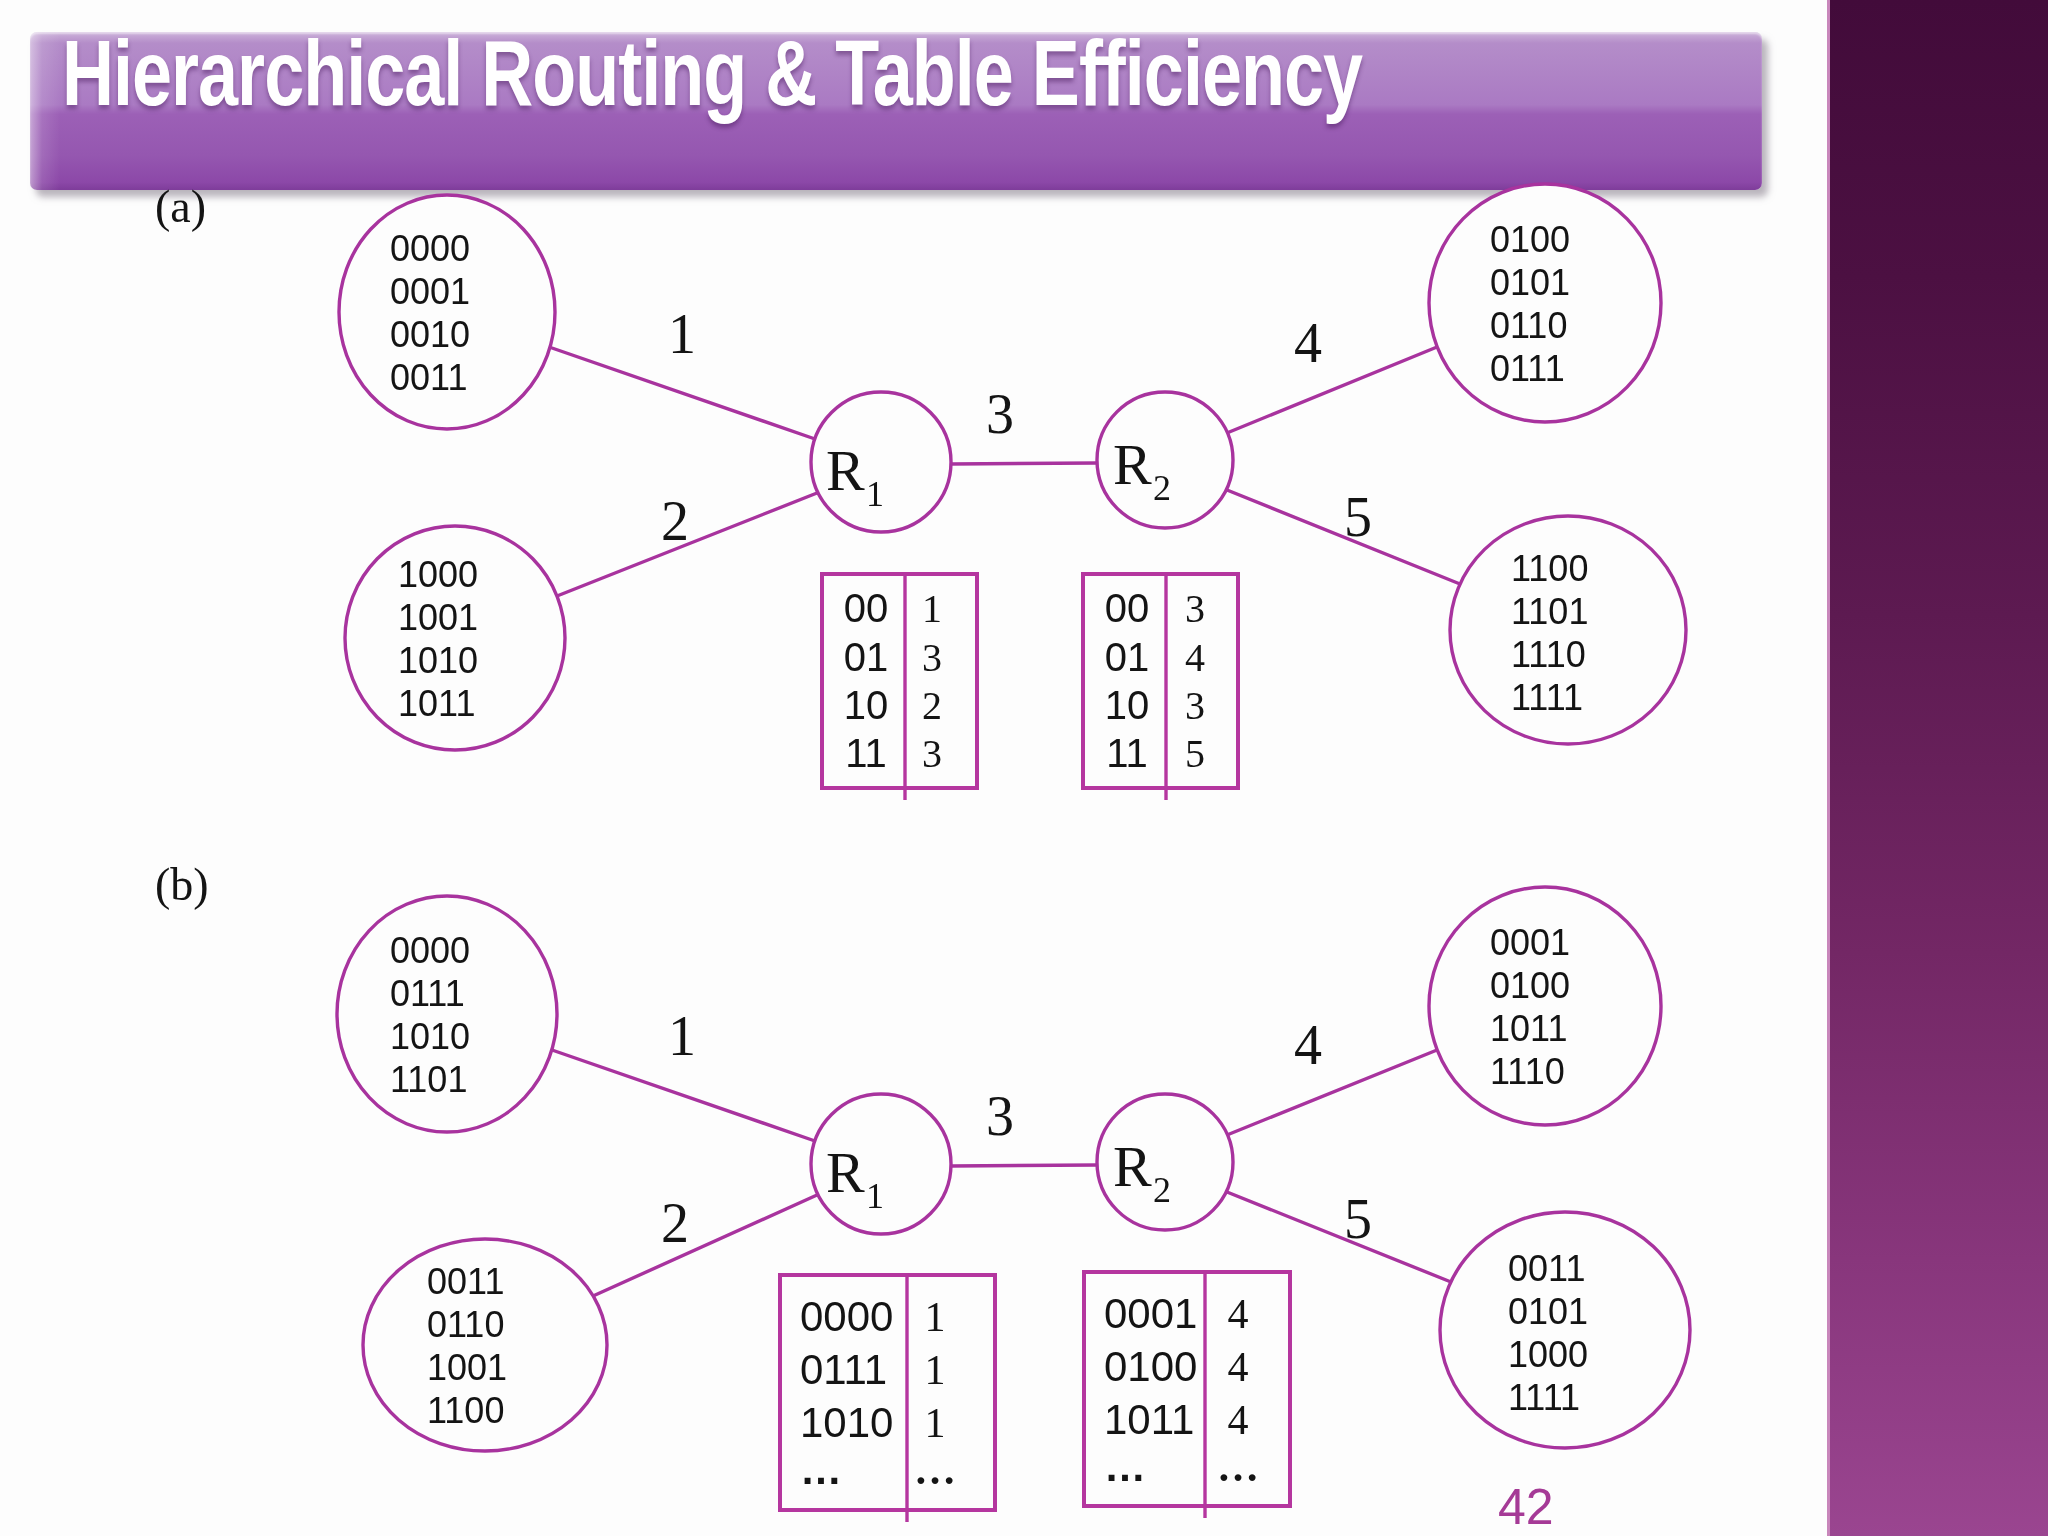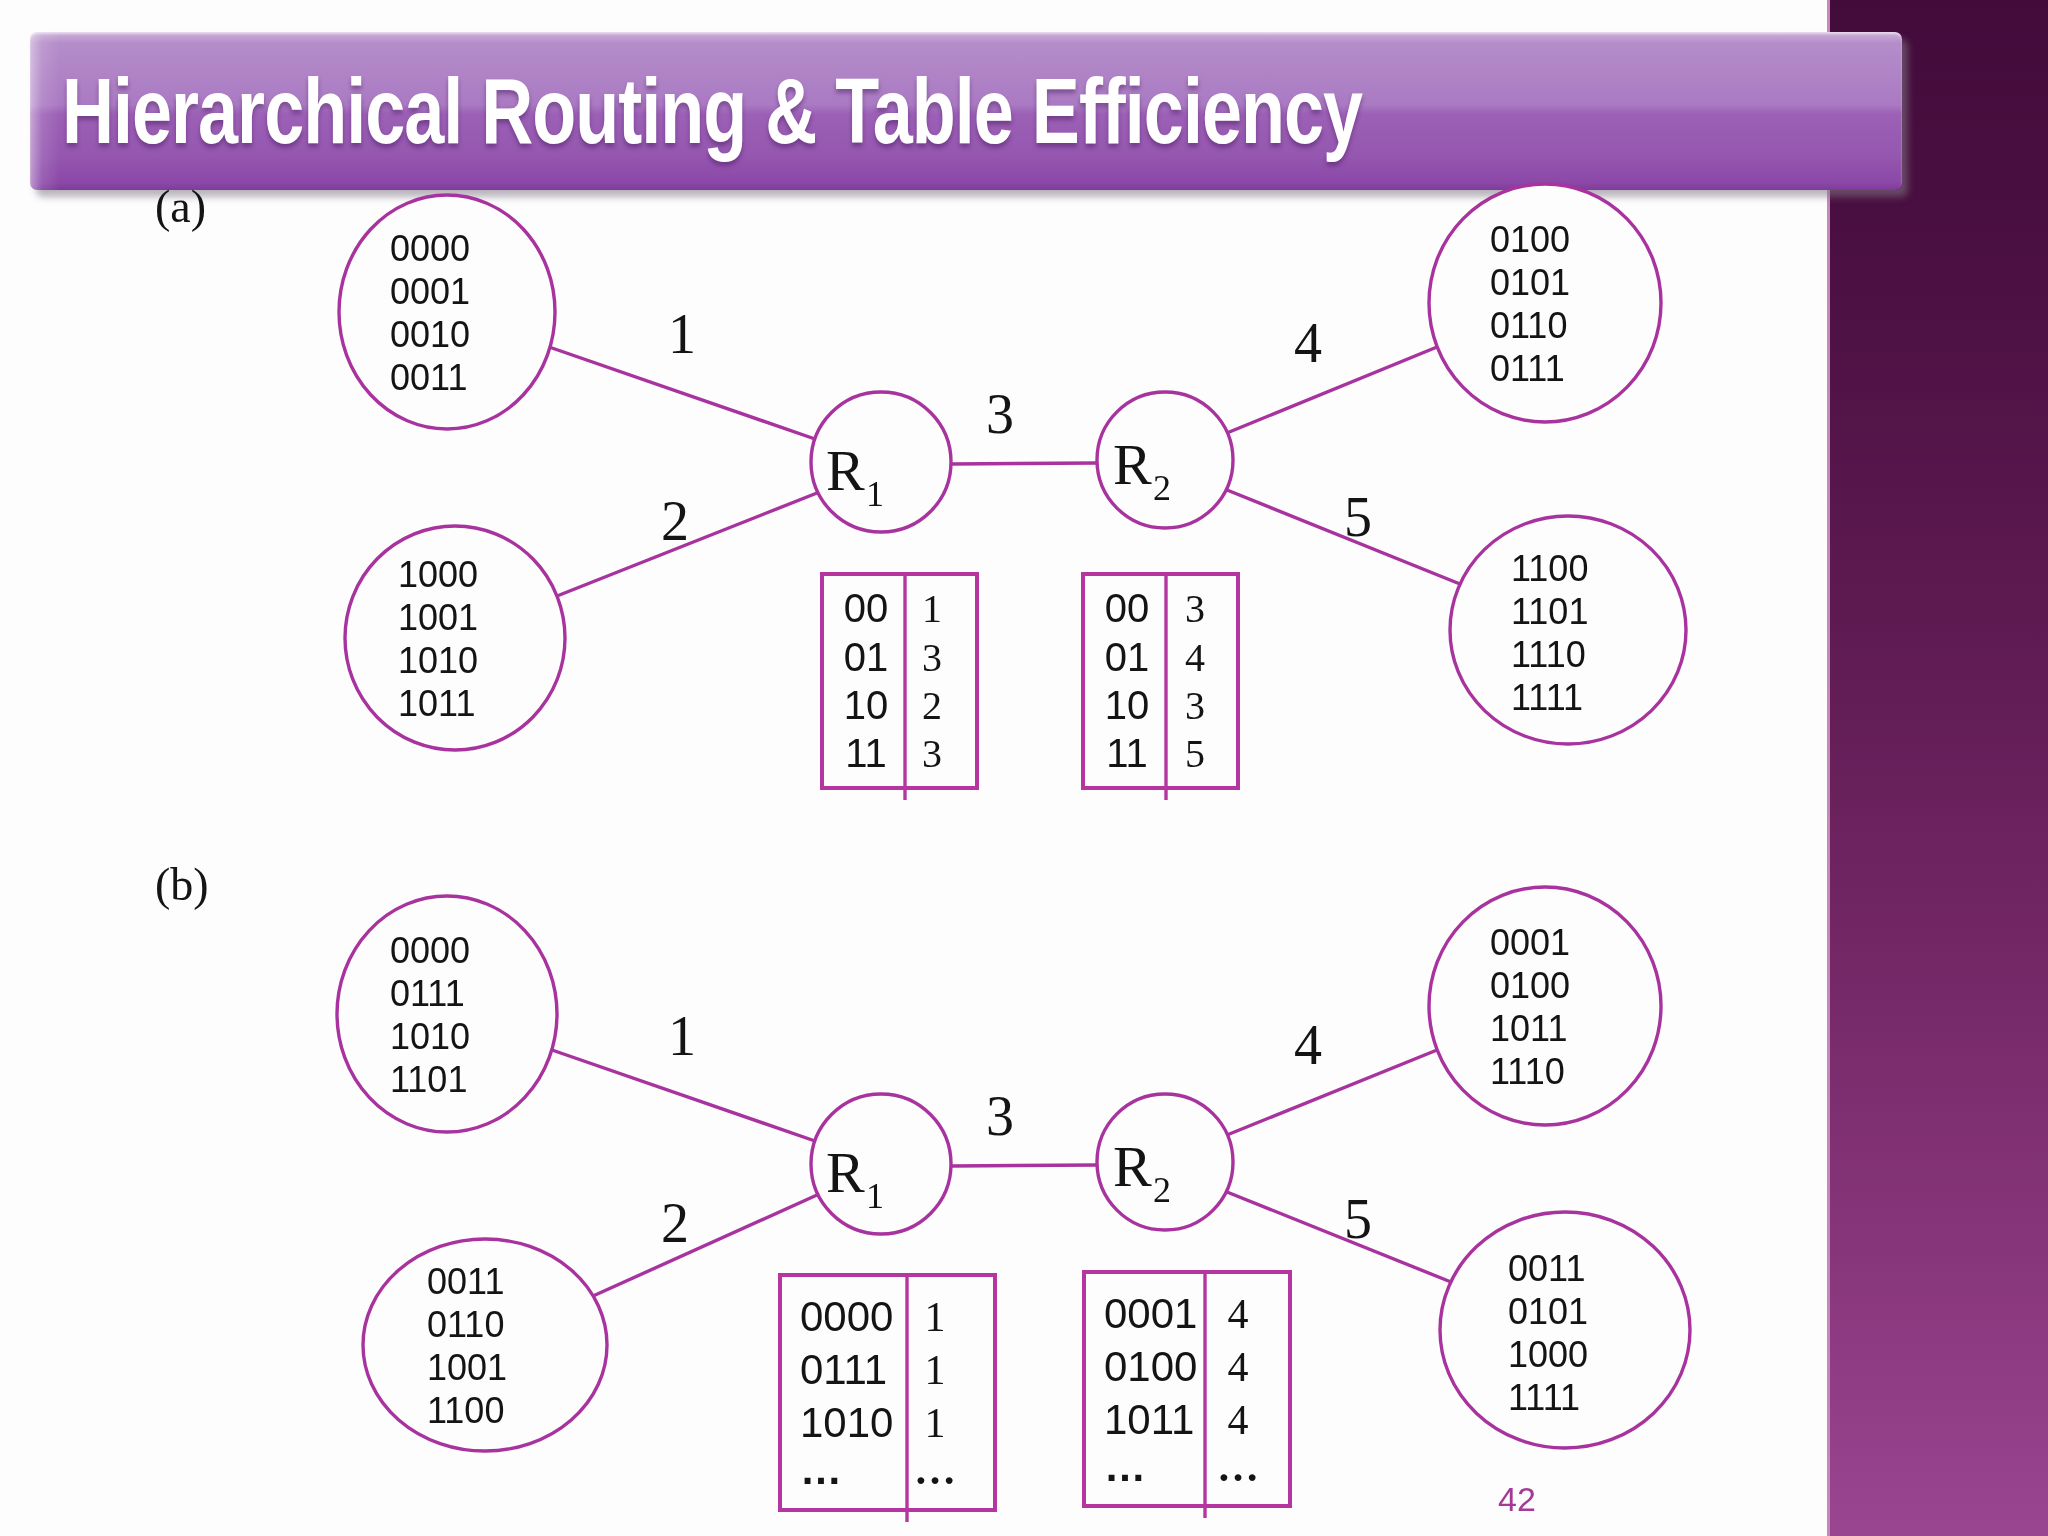--- a/index.html
+++ b/index.html
@@ -3,31 +3,31 @@
 <meta charset="utf-8">
 <style>
   html,body{margin:0;padding:0;background:#ffffff;}
   .slide{position:relative;width:2048px;height:1536px;background:#fdfdfd;overflow:hidden;
          font-family:"Liberation Sans",sans-serif;}
   
   .stripe{position:absolute;top:0;right:0;width:218px;height:1536px;
           background:linear-gradient(180deg,#420b3a 0%,#4c1042 18%,#5d1a51 40%,#732765 62%,#88367c 82%,#9a4590 100%);
           border-left:3px solid #c886bb;}
   
-  .banner{position:absolute;left:30px;top:32px;width:1872px;height:158px;border-radius:7px;
+  .banner{position:absolute;left:30px;top:32px;width:1732px;height:158px;border-radius:7px;
           background:
             linear-gradient(90deg,rgba(255,255,255,.45) 0px,rgba(255,255,255,.12) 12px,rgba(255,255,255,0) 30px),
             linear-gradient(180deg,#cdb3da 0%,#b48dc9 7%,#aa7ac3 46%,#9c60b6 52%,#9557b0 78%,#8c48a8 95%,#7e3c9a 100%);
           box-shadow:6px 7px 7px rgba(130,120,135,.55), inset 0 2px 2px rgba(255,255,255,.5);
-          display:flex;align-items:center;}
+          display:flex;align-items:flex-start;}
   .banner .ttl{display:inline-block;padding-left:32px;color:#ffffff;font-weight:bold;
           font-size:72px;letter-spacing:-1px;transform:scaleY(1.28);transform-origin:center;
           text-shadow:0 3px 4px rgba(70,25,90,.45);white-space:nowrap;}
   
-  .pagenum{position:absolute;left:1498px;top:1482px;font-size:34px;color:#a53a96;line-height:1;}
+  .pagenum{position:absolute;left:1498px;top:1482px;font-size:50px;color:#a53a96;line-height:1;}
   svg{position:absolute;left:0;top:0;}
   .st{stroke:#a8339e;stroke-width:3.4;fill:none;stroke-linecap:round;}
   .nd{stroke:#a8339e;stroke-width:3.4;fill:#fdfdfd;}
   .tb{stroke:#b5369f;stroke-width:4;fill:none;}
   .dv{stroke:#b5369f;stroke-width:3.4;fill:none;}
   text{fill:#141414;}
   .addr{font-family:"Liberation Sans",sans-serif;font-size:36px;}
   .tpa{font-family:"Liberation Sans",sans-serif;font-size:40px;}
   .tva{font-family:"Liberation Serif",serif;font-size:40px;}
   .tpb{font-family:"Liberation Sans",sans-serif;font-size:42px;}

